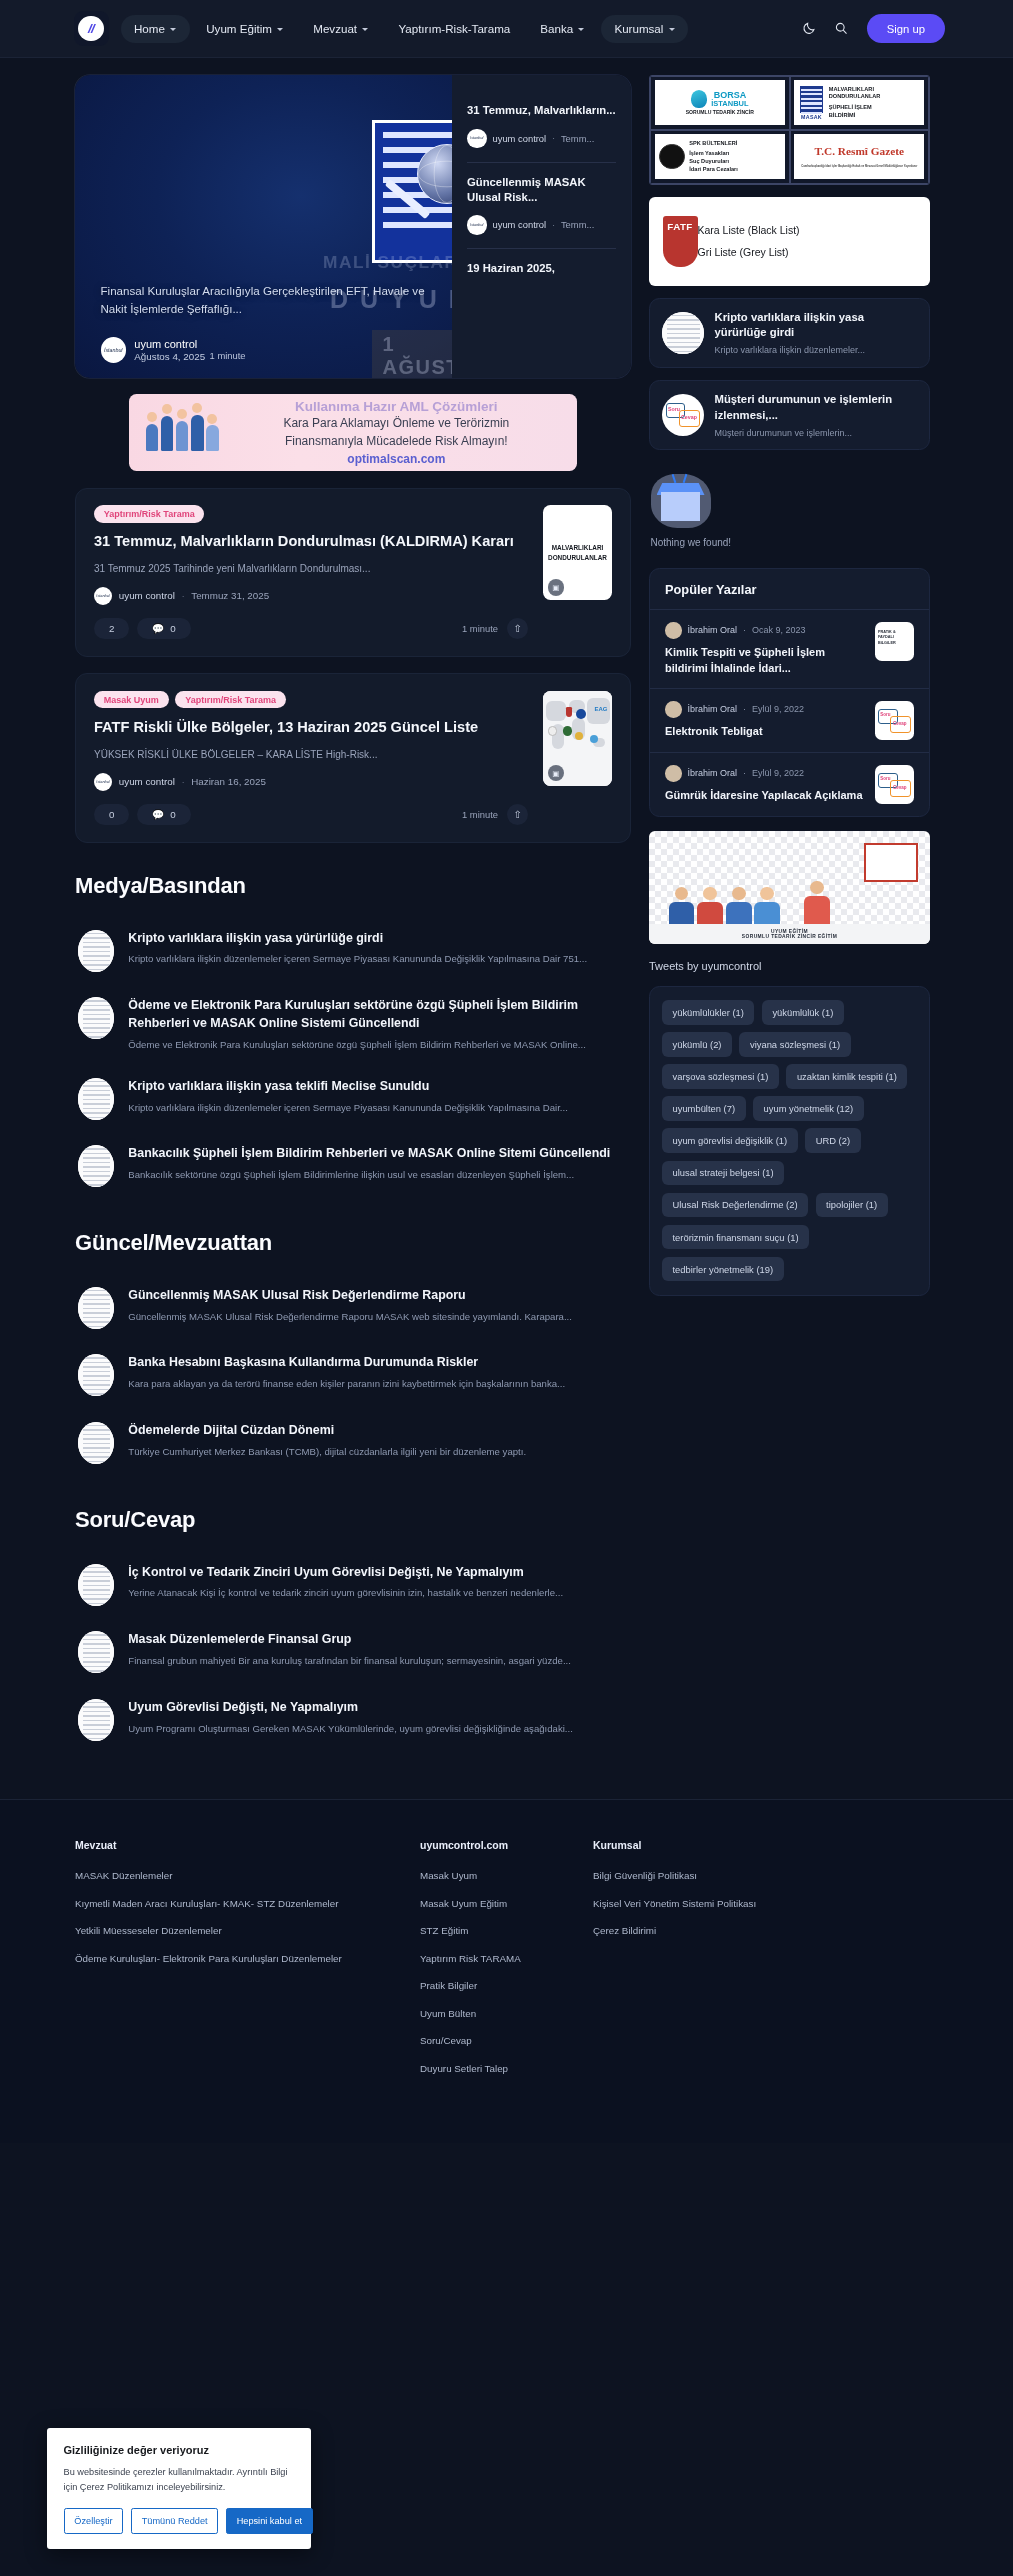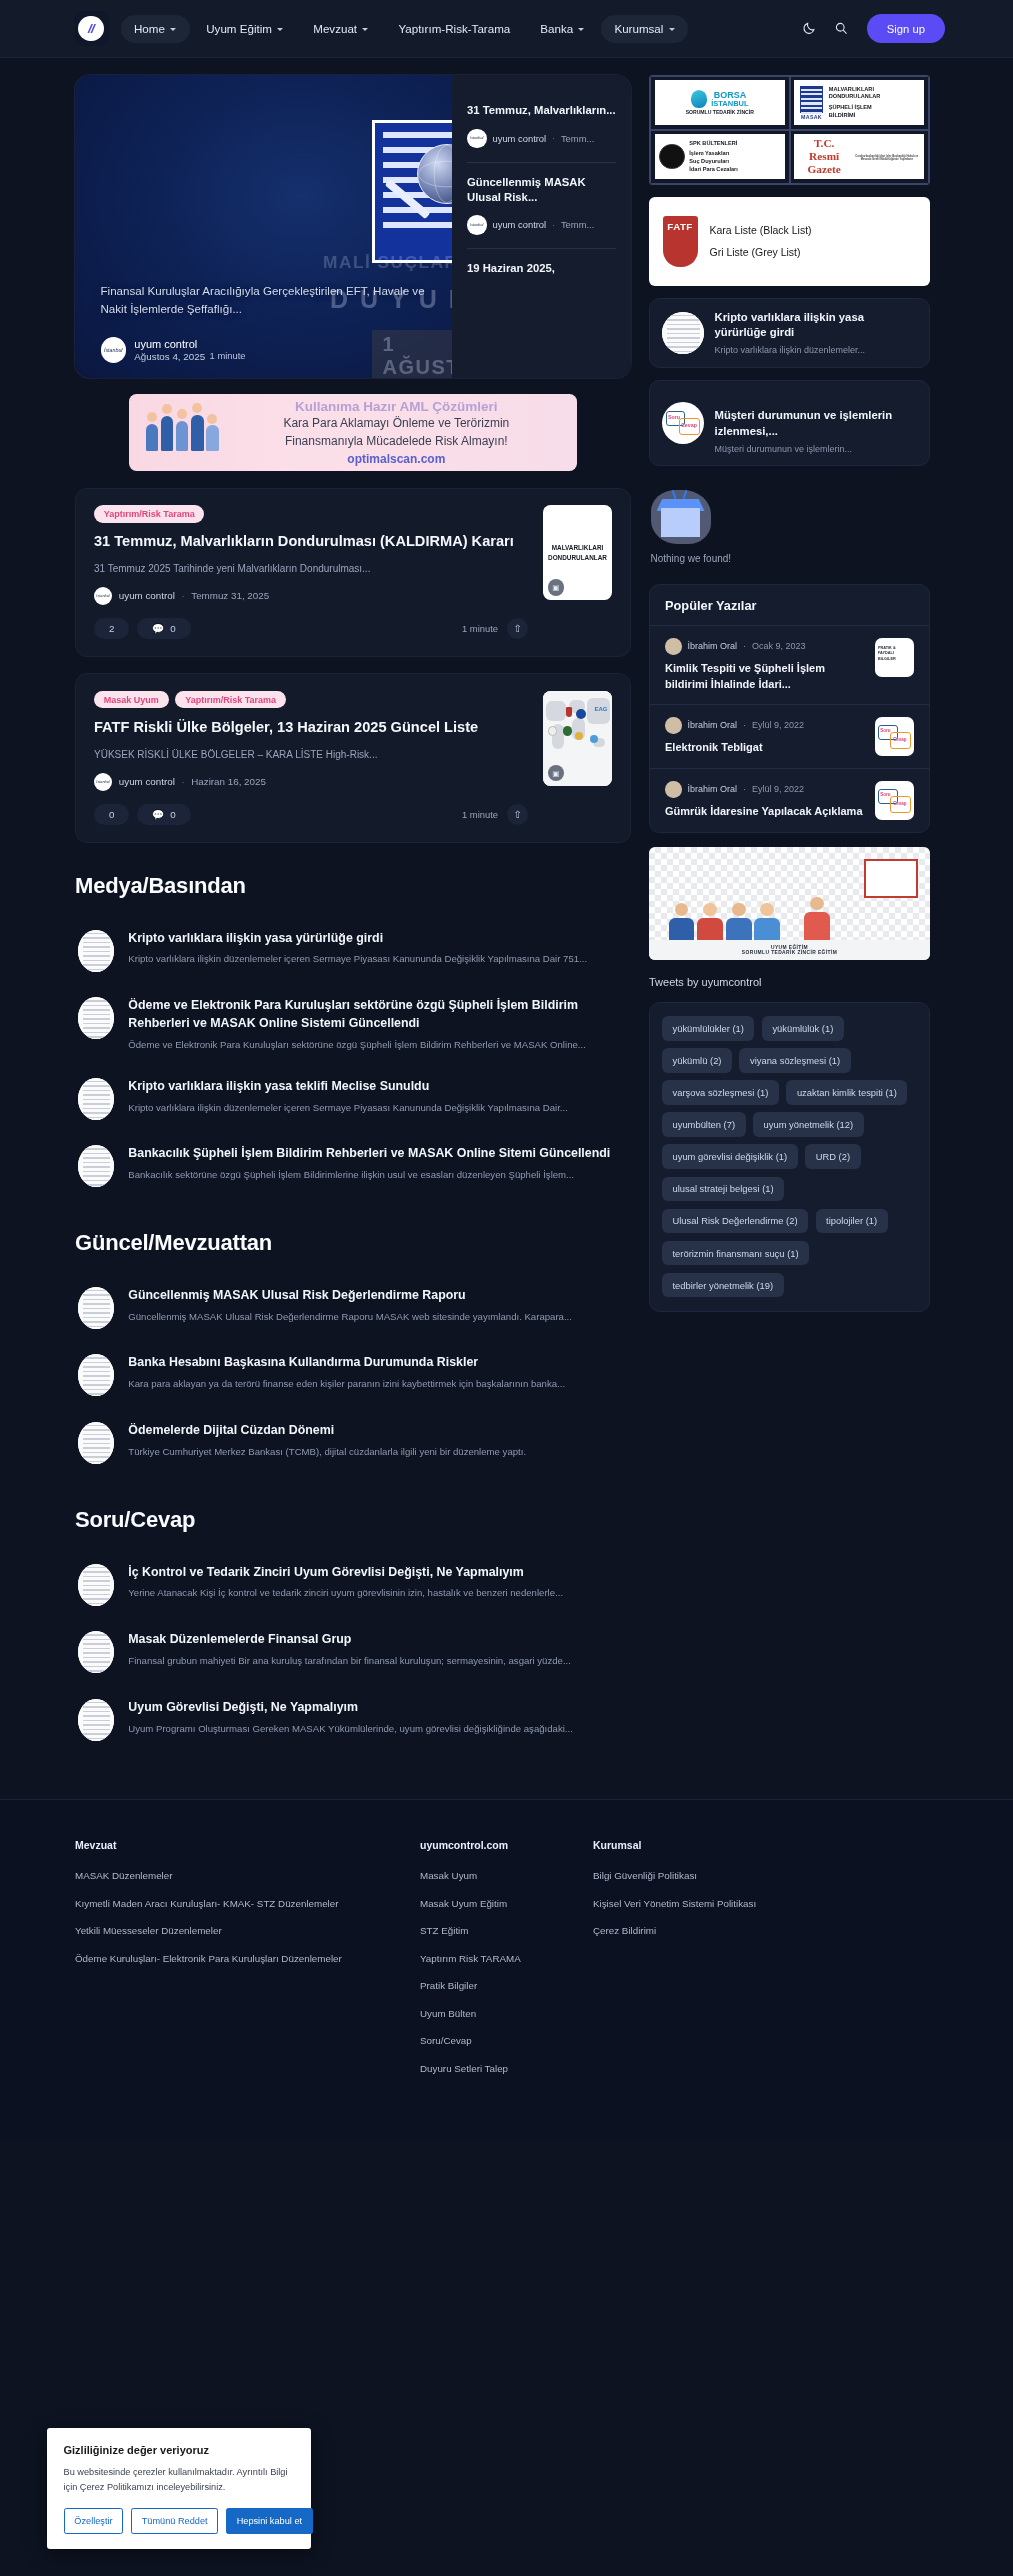--- a/index.html
+++ b/index.html
@@ -227,21 +227,21 @@
   .bi-txt{font-size:5.6px;line-height:1.35;color:#15181e;font-weight:600;}
   .bi-borsa{color:#0f9ac4;font-weight:700;font-size:9px;line-height:1;}
   .bi-borsa small{display:block;font-size:7.5px;}
   .bi-strip{font-size:5.1px;color:#15181e;font-weight:700;text-align:center;margin-top:1.5px;}
   .masak-logo{width:25.5px;height:28.5px;background:#1e3a8f;border:1.5px solid #fff;position:relative;}
   .masak-logo i{display:block;height:2.3px;background:#dfe6ff;margin:2.3px 1.5px;}
   .masak-word{font-size:5.3px;color:#1e3a8f;font-weight:700;text-align:center;letter-spacing:0.3px;}
   .spk-seal{width:25.5px;height:25.5px;border-radius:50%;background:#111;border:1.5px solid #333;}
   .fatf-card{
     margin-top:12px;background:#fff;border-radius:6px;height:89px;
-    display:flex;align-items:center;gap:12px;padding:0 13.5px;
+    display:flex;align-items:center;padding:0 13.5px;
   }
   .fatf-shield{
     width:35px;height:51px;background:#b8352f;border-radius:3px 3px 16.5px 16.5px;
     display:flex;flex-direction:column;align-items:center;padding-top:5.3px;
   }
   .fatf-shield span{color:#fff;font-size:9.8px;font-weight:700;letter-spacing:0.4px;}
   .fatf-lines{font-size:10.5px;color:#15181e;line-height:2.1;font-weight:500;}
 
   .side-card{
     margin-top:12px;background:#141c2e;border:0.8px solid #1d2740;border-radius:10.5px;
@@ -777,21 +777,21 @@
             <div class="bi-txt">
               <div style="font-weight:700;">SPK BÜLTENLERİ</div>
               <div style="height:3px;"></div>
               <div>İşlem Yasakları</div>
               <div>Suç Duyuruları</div>
               <div>İdari Para Cezaları</div>
             </div>
           </div>
         </div>
         <div class="badge-cell">
-          <div class="badge-inner" style="justify-content:center;">
+          <div class="badge-inner" style="flex-direction:column;justify-content:center;">
             <div style="color:#c0392b;font-size:11.3px;font-weight:700;font-family:'Liberation Serif',serif;text-align:center;line-height:1.15;">T.C. Resmî Gazete</div>
             <div style="font-size:2.7px;color:#444;text-align:center;margin-top:2.3px;font-weight:700;">Cumhurbaşkanlığı İdari İşler Başkanlığı Hukuk ve Mevzuat Genel Müdürlüğünce Yayımlanır</div>
           </div>
         </div>
       </div>
 
       <div class="fatf-card">
         <div class="fatf-shield">
           <span>FATF</span>
         </div>
@@ -821,21 +821,21 @@
         </div>
       </div>
 
       <div class="side-card">
         <div class="sc-img">
           <div style="position:absolute;left:3.8px;top:9px;width:19.5px;height:15px;border:1.5px solid #2d5f8b;border-radius:3px;"></div>
           <div style="position:absolute;left:6px;top:12px;font-size:5.3px;color:#e0457b;font-weight:700;">Soru</div>
           <div style="position:absolute;left:16.5px;top:16.5px;width:21px;height:16.5px;border:1.5px solid #f0932b;border-radius:3px;"></div>
           <div style="position:absolute;left:19px;top:20px;font-size:5.3px;color:#e0457b;font-weight:700;">Cevap</div>
         </div>
-        <div style="min-width:0;flex:1 1 auto;margin-top:16px;">
+        <div style="min-width:0;flex:1 1 auto;">
           <div class="sc-title">Müşteri durumunun ve işlemlerin izlenmesi,...</div>
           <div class="sc-desc">Müşteri durumunun ve işlemlerin...</div>
         </div>
       </div>
 
       <div class="empty-box">
         <div class="gift">
           <div class="gift-blob"></div>
           <div class="gift-spark"></div>
           <div class="gift-spark2"></div>

